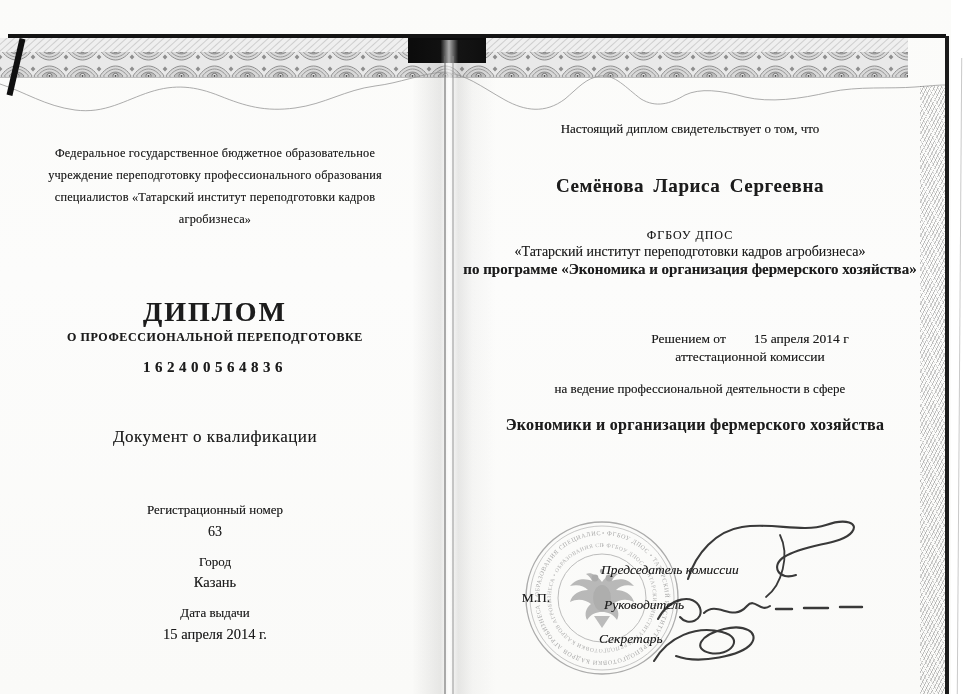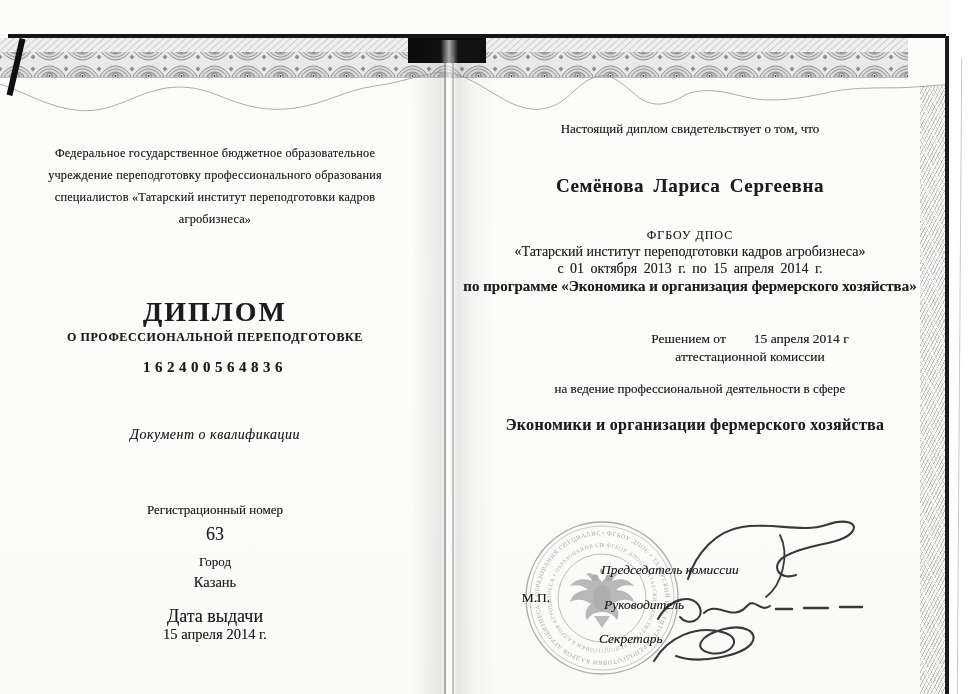--- a/index.html
+++ b/index.html
@@ -33,26 +33,26 @@
                repeating-linear-gradient(62deg, rgba(140,140,140,.35) 0 .8px, rgba(0,0,0,0) .8px 4px);
     opacity:.75;
   }
   
   .tb{position:absolute; text-align:center; line-height:1.25;
       text-shadow:0 0 .5px rgba(30,30,30,.45);}
   .inst{left:30px; top:142px; width:370px; font-size:12.3px; line-height:22px; letter-spacing:.2px;}
   .diploma-title{left:30px; top:294px; width:370px; font-size:28px; font-weight:bold; letter-spacing:2px;}
   .diploma-sub{left:30px; top:330px; width:370px; font-size:12px; font-weight:bold; letter-spacing:.6px;}
   .diploma-num{left:30px; top:358px; width:370px; font-size:15px; font-weight:bold; letter-spacing:4.5px;}
-  .qual{left:30px; top:426px; width:370px; font-size:14px; font-style:italic; letter-spacing:.5px;}
+  .qual{left:30px; top:426px; width:370px; font-size:17px; letter-spacing:.5px;}
   .reg-label{left:30px; top:502px; width:370px; font-size:13px;}
-  .reg-value{left:30px; top:523px; width:370px; font-size:18px;}
+  .reg-value{left:30px; top:523px; width:370px; font-size:14px;}
   .city-label{left:30px; top:554px; width:370px; font-size:13px;}
   .city-value{left:30px; top:573px; width:370px; font-size:14.5px;}
-  .date-label{left:30px; top:605px; width:370px; font-size:18px;}
+  .date-label{left:30px; top:605px; width:370px; font-size:13px;}
   .date-value{left:30px; top:625px; width:370px; font-size:14.5px;}
 
   .intro{left:470px; top:121px; width:440px; font-size:13px;}
   .name{left:470px; top:174px; width:440px; font-size:19px; font-weight:bold; letter-spacing:.6px; word-spacing:4px;}
   .body-block{left:455px; top:228px; width:470px; font-size:13px; line-height:15px;}
   .body-block .l2{font-size:12px; letter-spacing:1px;}
   .body-block .l3{font-size:14px; margin-top:1px;}
   .body-block .l4{font-size:14px; margin-top:2px; word-spacing:3px;}
   .body-block .l5{font-size:15px; font-weight:bold; margin-top:3px;}
   .decision{left:600px; top:330px; width:300px; font-size:13.5px; line-height:18px;}
@@ -130,21 +130,20 @@
   <div class="tb city-value">Казань</div>
   <div class="tb date-label">Дата выдачи</div>
   <div class="tb date-value">15 апреля 2014 г.</div>
 
   <div class="tb intro">Настоящий диплом свидетельствует о том, что</div>
   <div class="tb name">Семёнова Лариса Сергеевна</div>
 
   <div class="tb body-block">
     <div class="l2">ФГБОУ  ДПОС</div>
     <div class="l3">«Татарский институт переподготовки кадров агробизнеса»</div>
-    <div class="l4">с  01 октября 2013  г.     по  15 апреля 2014  г.</div>
     <div class="l5">по программе «Экономика и организация фермерского хозяйства»</div>
   </div>
 
   <div class="tb decision">
     <div><span>Решением от</span><span class="gap"></span><span>15 апреля 2014 г</span></div>
     <div>аттестационной комиссии</div>
   </div>
 
   <div class="tb grants">
     <div>на ведение профессиональной деятельности в сфере</div>

